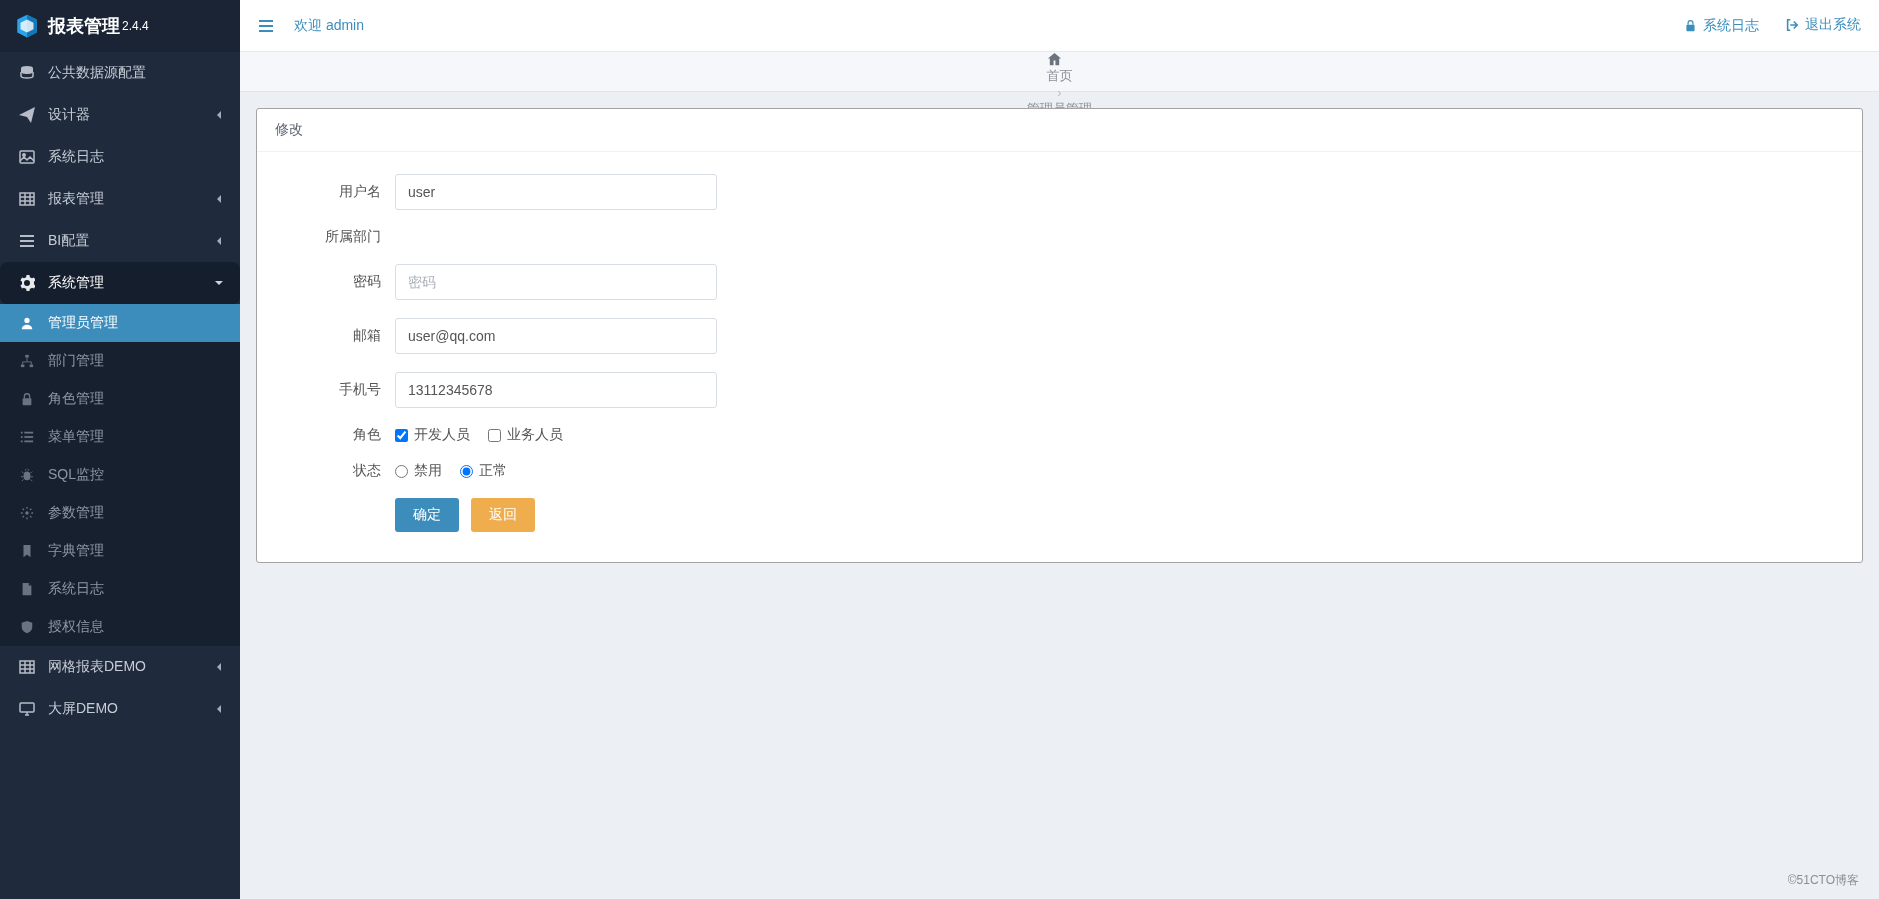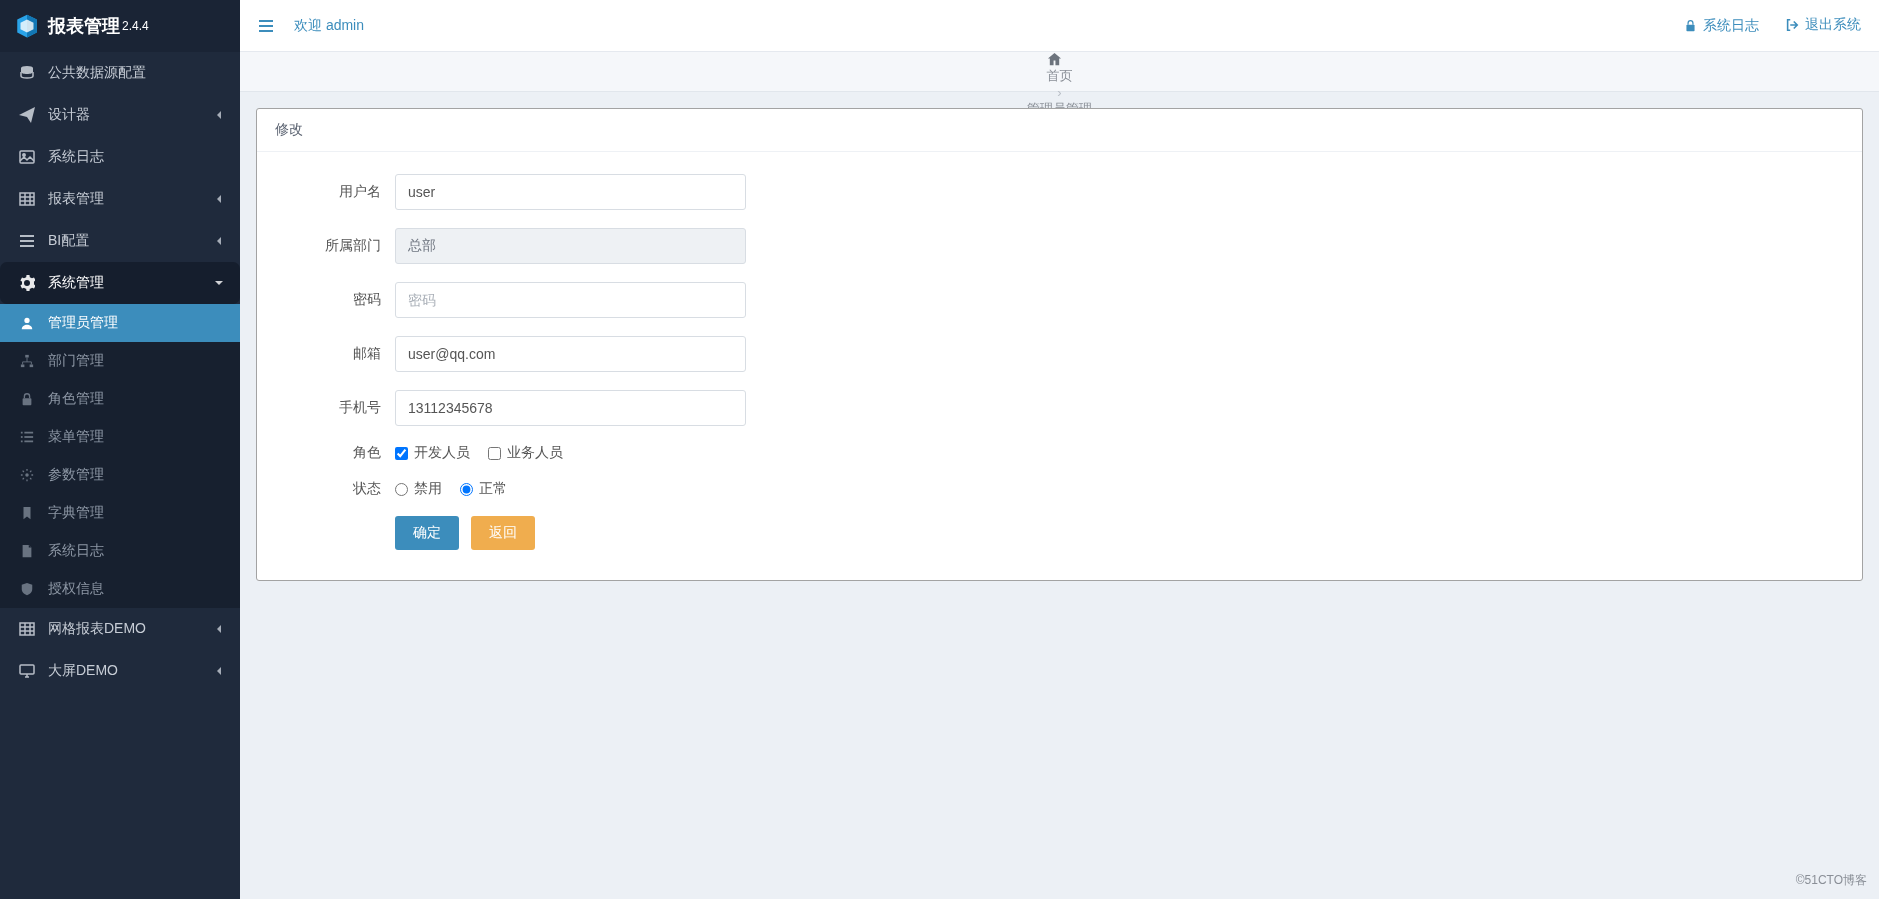--- a/index.html
+++ b/index.html
@@ -38,33 +38,33 @@
 .breadcrumb a { color: #8a8f97; text-decoration: none; }
 .breadcrumb .sep { margin: 0 10px; color: #b8bec6; }
 
 .content { padding: 16px; flex: 1; }
 .panel { background: #fff; border: 1px solid #a3a3a3; border-radius: 3px; }
 .panel-header { padding: 12px 18px; border-bottom: 1px solid #eef1f5; color: #5a6270; font-size: 14px; }
 .panel-body { padding: 22px 18px 30px; }
 
 .form-row { display: flex; align-items: center; margin-bottom: 18px; }
 .form-label { width: 120px; text-align: right; padding-right: 14px; color: #555; font-size: 14px; }
-.form-control { width: 351px; height: 36px; border: 1px solid #d8dde3; border-radius: 3px; padding: 0 12px; font-size: 14px; color: #555; background: #fff; }
+.form-control { width: 322px; height: 36px; border: 1px solid #d8dde3; border-radius: 3px; padding: 0 12px; font-size: 14px; color: #555; background: #fff; }
 .form-control::placeholder { color: #aab0b8; }
 .form-control:disabled { background: #eef1f4; color: #6f7680; }
 .form-inline { display: flex; align-items: center; gap: 18px; }
 .checkbox-opt, .radio-opt { display: inline-flex; align-items: center; gap: 6px; color: #555; font-size: 14px; }
 .checkbox-opt input, .radio-opt input { cursor: pointer; }
 
 .btns { display: flex; gap: 12px; margin-left: 120px; }
 .btn { height: 34px; padding: 0 18px; border-radius: 3px; border: none; font-size: 14px; cursor: pointer; color: #fff; }
 .btn-primary { background: #3c8dbc; }
 .btn-warning { background: #f0ad4e; }
 
-.watermark { position: fixed; right: 12px; bottom: 10px; color: #8a8f97; font-size: 12px; }
+.watermark { position: fixed; right: 20px; bottom: 10px; color: #8a8f97; font-size: 12px; }
 
 svg { display: block; }
 </style>
 </head>
 <body>
 
 <div class="app">
 
   <aside class="sidebar">
     <div class="brand">
@@ -208,20 +208,31 @@
                   <svg width="14" height="14" viewBox="0 0 16 16" fill="currentColor">
                     <rect x="1" y="2" width="2" height="2"></rect>
                     <rect x="5" y="2" width="10" height="2"></rect>
                     <rect x="1" y="7" width="2" height="2"></rect>
                     <rect x="5" y="7" width="10" height="2"></rect>
                     <rect x="1" y="12" width="2" height="2"></rect>
                     <rect x="5" y="12" width="10" height="2"></rect>
                   </svg>
                 </span>
             <span>菜单管理</span>
+              </a>
+            </li>
+          <li>
+              <a>
+            <span class="micon">
+                  <svg width="14" height="14" viewBox="0 0 16 16" fill="currentColor">
+                    <ellipse cx="8" cy="9" rx="4" ry="5"></ellipse>
+                    <path d="M4 6L2 4M12 6l2-2M4 10H1M12 10h3M4 13l-2 2M12 13l2 2M6 3l1-2M10 3l-1-2" stroke="currentColor" fill="none"></path>
+                  </svg>
+                </span>
+            <span>SQL监控</span>
               </a>
             </li>
           <li>
               <a>
             <span class="micon">
                   <svg width="14" height="14" viewBox="0 0 16 16" fill="currentColor">
                     <circle cx="8" cy="8" r="2"></circle>
                     <path d="M8 1v2M8 13v2M1 8h2M13 8h2M3 3l1.5 1.5M11.5 11.5L13 13M3 13l1.5-1.5M11.5 4.5L13 3" stroke="currentColor" stroke-width="1.5"></path>
                   </svg>
                 </span>
@@ -344,21 +355,20 @@
         <div class="panel-header">修改</div>
         <div class="panel-body">
 
           <div class="form-row">
             <label class="form-label">用户名</label>
             <input class="form-control" type="text" value="user" style="">
           </div>
 
           <div class="form-row">
             <label class="form-label">所属部门</label>
-            <input class="form-control" type="text" disabled="" value="总部" style="">
           </div>
 
           <div class="form-row">
             <label class="form-label">密码</label>
             <input class="form-control" type="password" placeholder="密码" style="">
           </div>
 
           <div class="form-row">
             <label class="form-label">邮箱</label>
             <input class="form-control" type="text" value="user@qq.com" style="">

